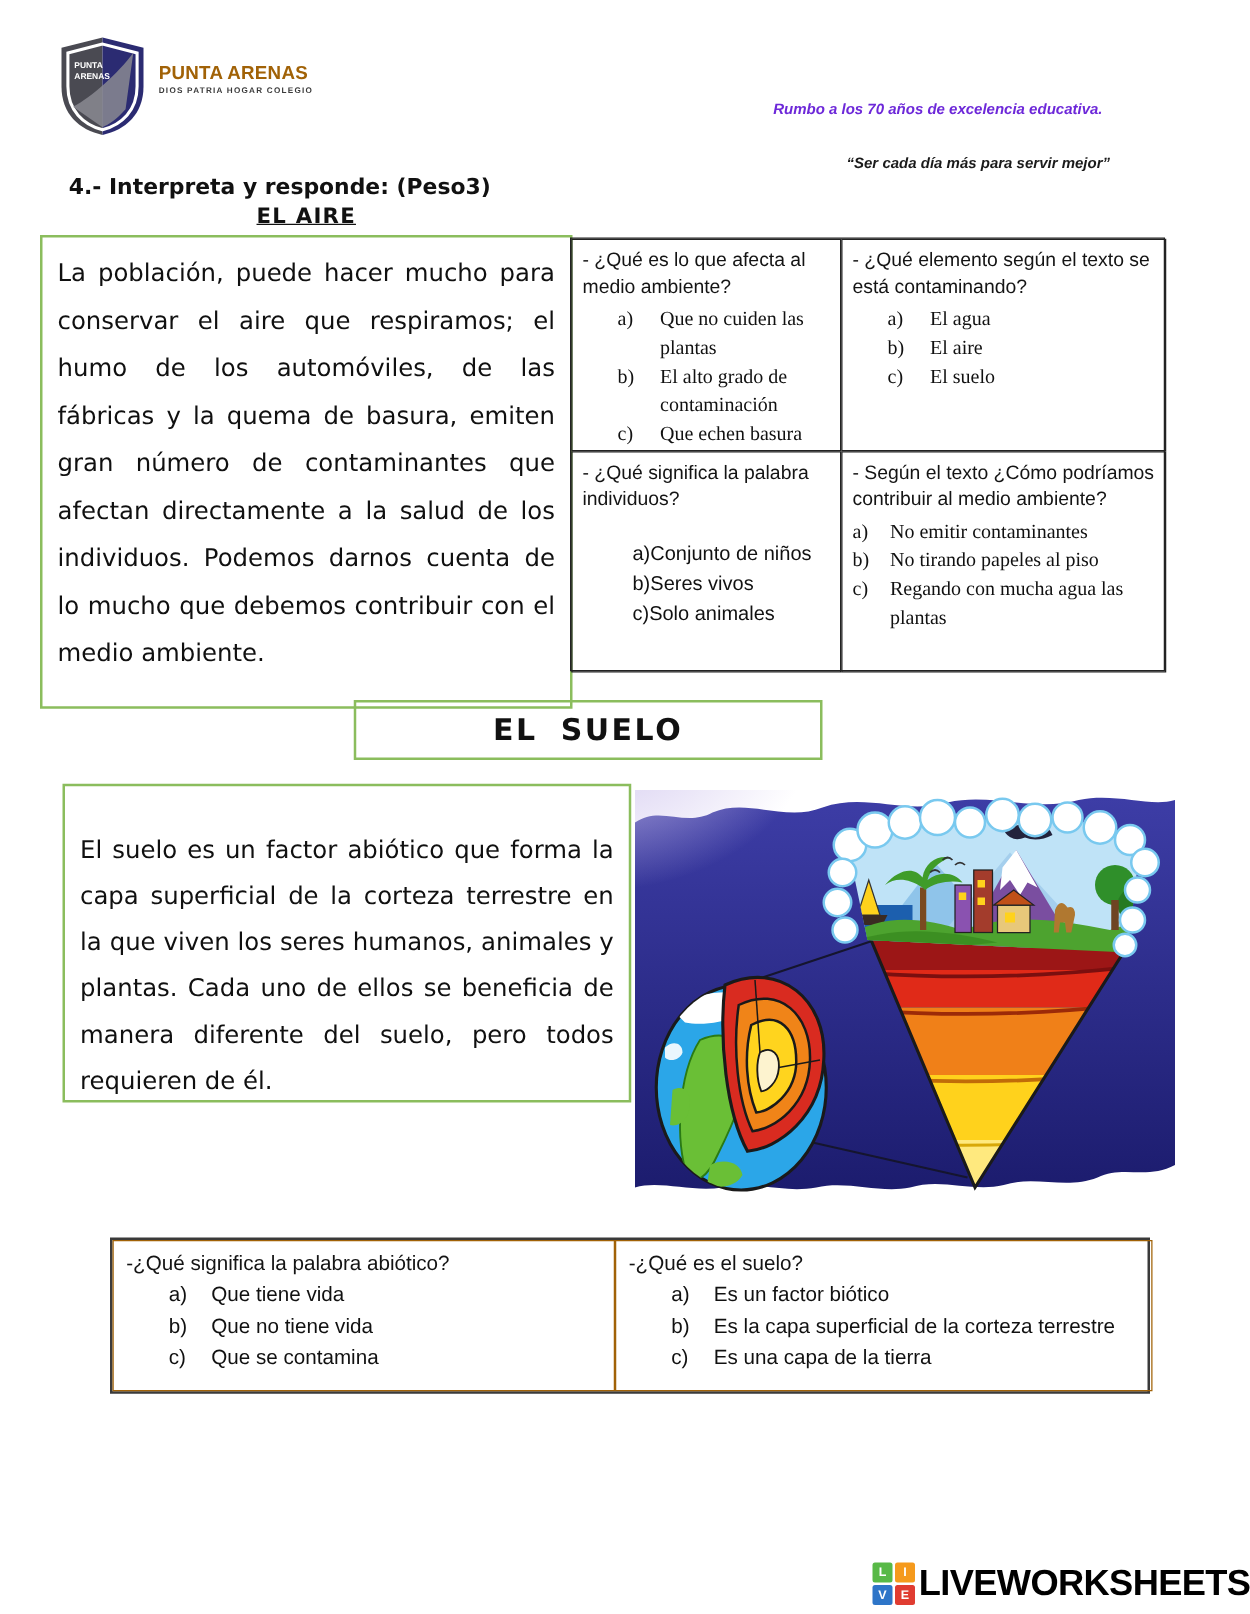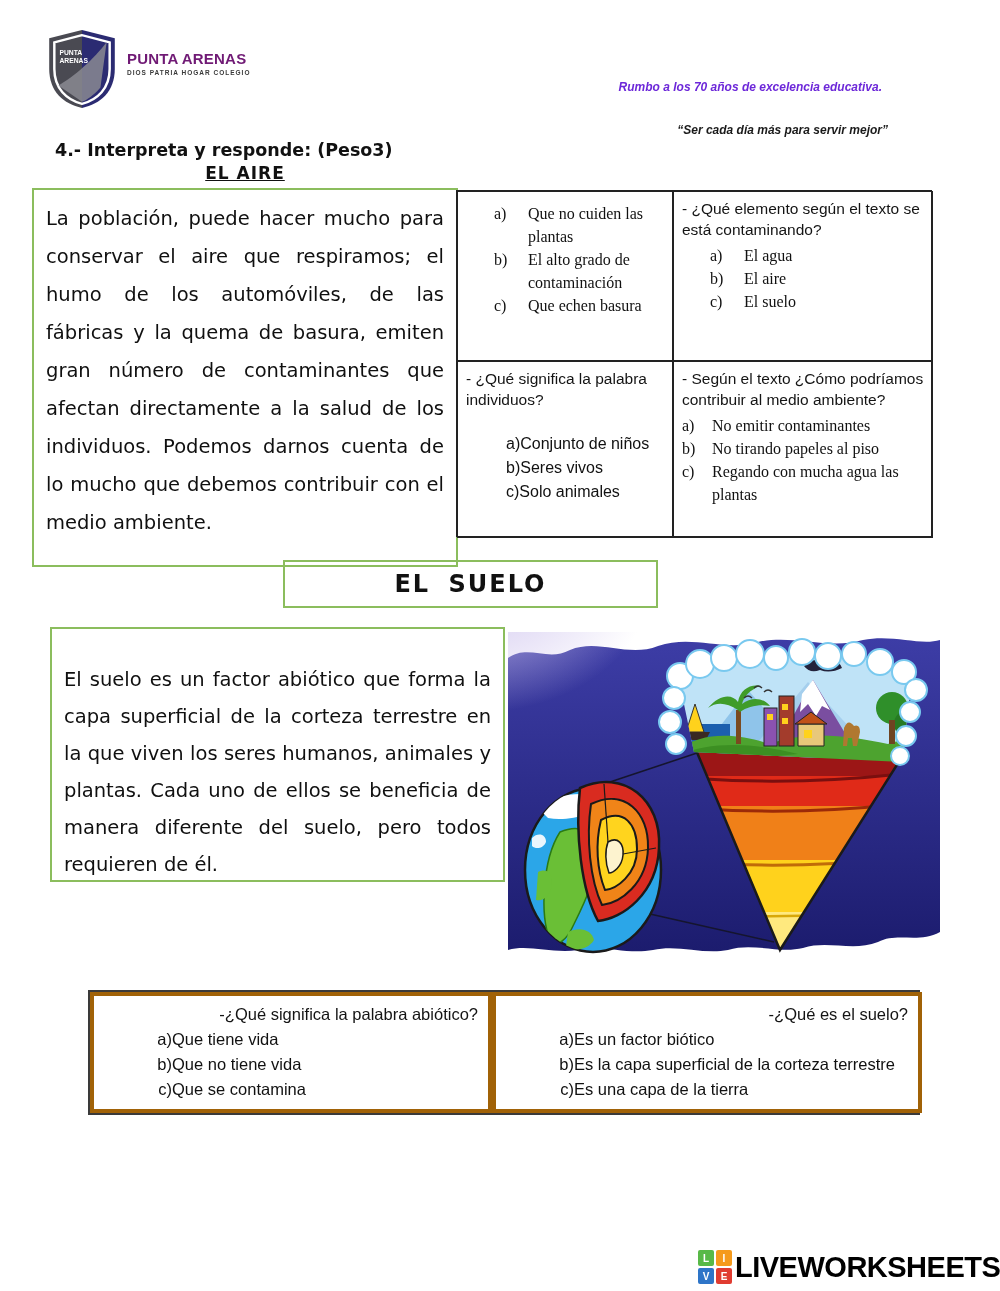--- a/index.html
+++ b/index.html
@@ -4,21 +4,21 @@
 <style>
   * { margin:0; padding:0; box-sizing:border-box; }
   html,body { background:#ffffff; }
   body { font-family:"Liberation Sans", sans-serif; color:#111; }
   .page { position:relative; width:1000px; height:1291px; margin:0 auto; background:#fff; overflow:hidden; }
 
   
   .school-logo { position:absolute; left:45px; top:28px; display:flex; align-items:flex-start; gap:8px; }
   .shield { width:74px; height:82px; }
   .brand-text { padding-top:22px; }
-  .brand-name { font-size:15px; font-weight:bold; color:#701a75; letter-spacing:.2px; }
+  .brand-name { font-size:15px; font-weight:bold; color:#a16207; letter-spacing:.2px; }
   .brand-sub { font-size:6.5px; font-weight:bold; color:#3a3a3a; letter-spacing:1px; margin-top:2px; }
   .motto1 { position:absolute; top:80px; right:118px; font-size:12px; font-weight:bold; font-style:italic; color:#6d28d9; }
   .motto2 { position:absolute; top:123px; right:112px; font-size:12px; font-weight:bold; font-style:italic; color:#1a1a1a; }
 
   .exercise-title { position:absolute; left:55px; top:140px; font-size:17.5px; font-weight:bold; font-family:"DejaVu Sans", sans-serif; }
   .air-title { position:absolute; left:32px; top:163px; width:426px; text-align:center; font-size:17px; font-weight:bold; font-family:"DejaVu Sans", sans-serif; }
   .air-title span { text-decoration:underline; letter-spacing:1px; }
 
   
   .air-box { position:absolute; left:32px; top:188px; width:426px; height:379px; border:2px solid #8bbd5d; padding:10px 12px 0 12px; }
@@ -44,21 +44,21 @@
   .suelo-title-box { position:absolute; left:283px; top:560px; width:375px; height:48px; border:2px solid #8bbd5d; display:flex; align-items:center; justify-content:center; }
   .suelo-title-box span { font-family:"DejaVu Sans", sans-serif; font-size:24px; font-weight:bold; letter-spacing:2px; word-spacing:8px; }
 
   .suelo-box { position:absolute; left:50px; top:627px; width:455px; height:255px; border:2px solid #8bbd5d; padding:32px 12px 0 12px; }
   .suelo-box p { font-size:19.5px; line-height:37px; text-align:justify; color:#101010; }
 
   .illustration { position:absolute; left:508px; top:632px; width:432px; height:323px; }
 
   
   .b-table { position:absolute; left:88px; top:990px; width:832px; height:125px; display:grid; grid-template-columns:402px 430px; border:2px solid #3a3a3a; }
-  .b-cell { border:4px solid #a16207; padding:7px 10px;text-align:right; }
+  .b-cell { border:1px solid #a16207; padding:7px 10px; }
   .b-cell .q-text { font-size:16.5px; line-height:22px; }
   .b-cell ul.options { font-size:16.5px; line-height:25px; padding-left:34px; margin-top:2px; }
   .b-cell .opt-label { width:34px; }
 
   
   .footer-logo { position:absolute; left:698px; top:1250px; display:flex; align-items:center; gap:3px; }
   .lw-squares { display:grid; grid-template-columns:16px 16px; grid-template-rows:16px 16px; gap:2px; }
   .lw-sq { display:flex; align-items:center; justify-content:center; color:#fff; font-size:10px; font-weight:bold; border-radius:2px; }
   .lw-name { font-size:29px; font-weight:800; color:#000000; letter-spacing:-0.5px; font-family:"Liberation Sans", sans-serif; }
 </style>
@@ -87,20 +87,21 @@
 
   <div class="exercise-title">4.- Interpreta y responde: (Peso3)</div>
   <div class="air-title"><span>EL AIRE</span></div>
 
   <div class="air-box">
     <p class="comic">La población, puede hacer mucho para conservar el aire que respiramos; el humo de los automóviles, de las fábricas y la quema de basura, emiten gran número de contaminantes  que afectan directamente a la salud de los individuos. Podemos darnos cuenta de lo mucho que debemos contribuir con el medio ambiente.</p>
   </div>
 
   <div class="q-table">
     <div class="q-cell serif-opts indent-30">
+      <div class="q-text">- ¿Qué es lo que afecta al medio ambiente?</div>
       <ul class="options">
           <li>
             <span class="opt-label">a)</span>
             <span class="opt-text">Que no cuiden las plantas</span>
           </li>
           <li>
             <span class="opt-label">b)</span>
             <span class="opt-text">El alto grado de contaminación</span>
           </li>
           <li>

